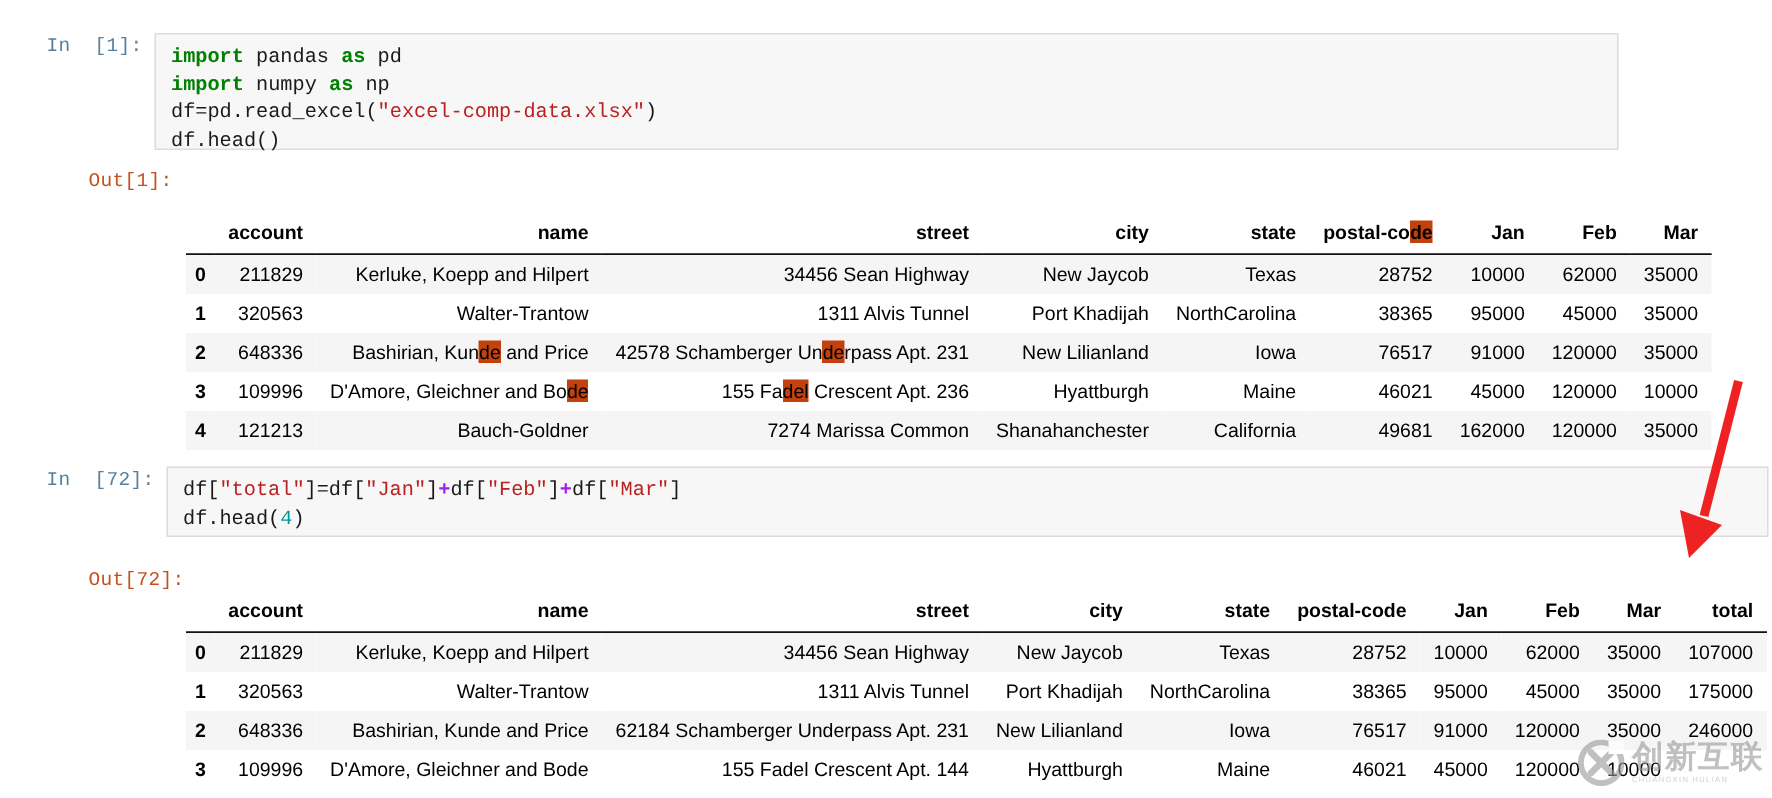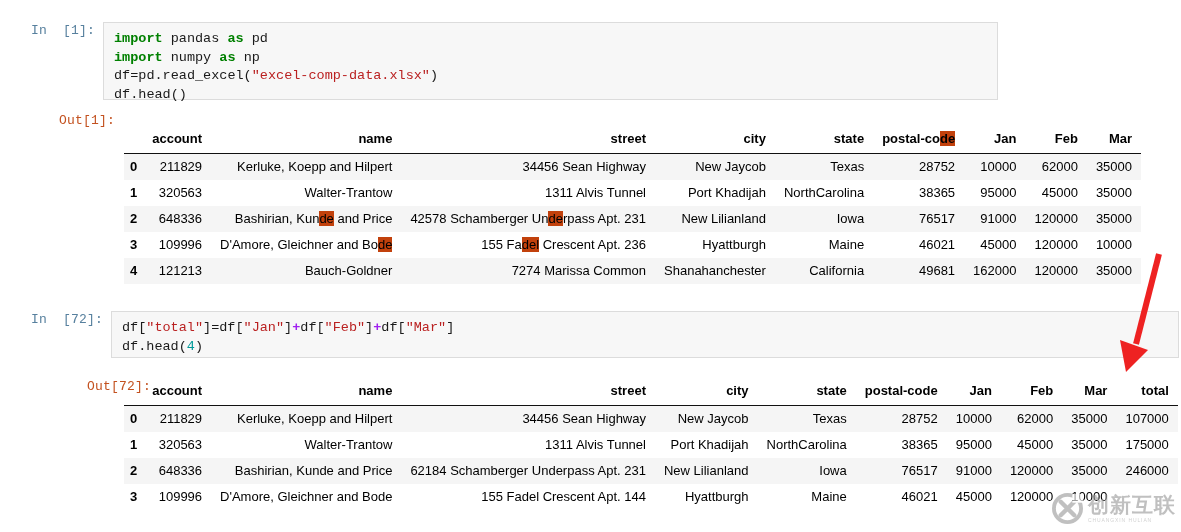--- a/index.html
+++ b/index.html
@@ -51,20 +51,21 @@
   .op   { color: #a020f0; font-weight: bold; }
   .num  { color: #009999; }
 
   
   .dftable {
     position: absolute;
     border-collapse: collapse;
     font-family: "Liberation Sans", sans-serif;
     font-size: 13px;
     color: #000;
+    margin-top: 16px;
   }
   .dftable th, .dftable td {
     padding: 4px 9px;
     white-space: nowrap;
     vertical-align: middle;
     text-align: right;
     font-weight: normal;
     line-height: 18px;
   }
   .dftable thead th {
@@ -126,21 +127,21 @@
   #watermark .wm-py {
     font-size: 5px;
     color: #b4b4b4;
     letter-spacing: 0.9px;
     margin-top: 3px;
   }
 </style>
 </head>
 <body>
 
-<div class="cell" id="cell-in-1" style="left:0px; top:22px; width:998px;">
+<div class="cell" id="cell-in-1" style="left:0px; top:22px; width:1079px;">
   <div class="prompt in">In  [1]:</div>
   <div class="codearea" style="width:1068px; height:78px; box-sizing:border-box;"><span class="kw">import</span><span> pandas </span><span class="kw">as</span><span> pd</span>
 <span class="kw">import</span><span> numpy </span><span class="kw">as</span><span> np</span>
 <span>df=pd.read_excel(</span><span class="str">"excel-comp-data.xlsx"</span><span>)</span>
 <span>df.head()</span></div>
 </div>
 
 <div class="cell" id="cell-out-1" style="left:0px; top:112px;">
   <div class="prompt out">Out[1]:</div>
 </div>
@@ -224,21 +225,21 @@
     </tbody>
 </table>
 
 <div class="cell" id="cell-in-2" style="left:0px; top:311px; width:1181px;">
   <div class="prompt in" style="width:103px; flex:0 0 103px;">In  [72]:</div>
   <div class="codearea" style="width:1068px; height:47px; box-sizing:border-box;"><span>df[</span><span class="str">"total"</span><span>]=df[</span><span class="str">"Jan"</span><span>]</span><span class="op">+</span><span>df[</span><span class="str">"Feb"</span><span>]</span><span class="op">+</span><span>df[</span><span class="str">"Mar"</span><span>]</span>
 <span>df.head(</span><span class="num">4</span><span>)</span></div>
 </div>
 
 <div class="cell" id="cell-out-2" style="left:0px; top:378px;">
-  <div class="prompt out" style="width:103px; flex:0 0 103px;margin-left:28px;">Out[72]:</div>
+  <div class="prompt out" style="width:103px; flex:0 0 103px;">Out[72]:</div>
 </div>
 
 <table class="dftable" id="dftable-2" style="left:124px; top:380px; width:1019px;">
   <thead>
     <tr>
       <th class="idx"></th>
       <th>account</th>
       <th>name</th>
       <th>street</th>
       <th>city</th>

